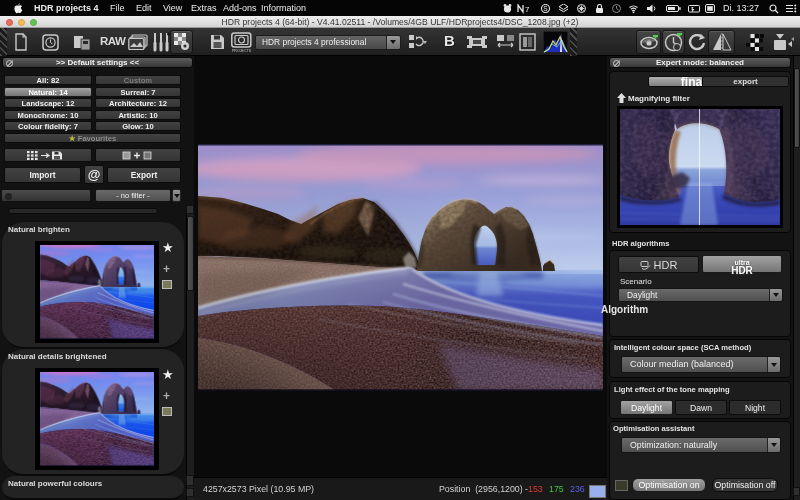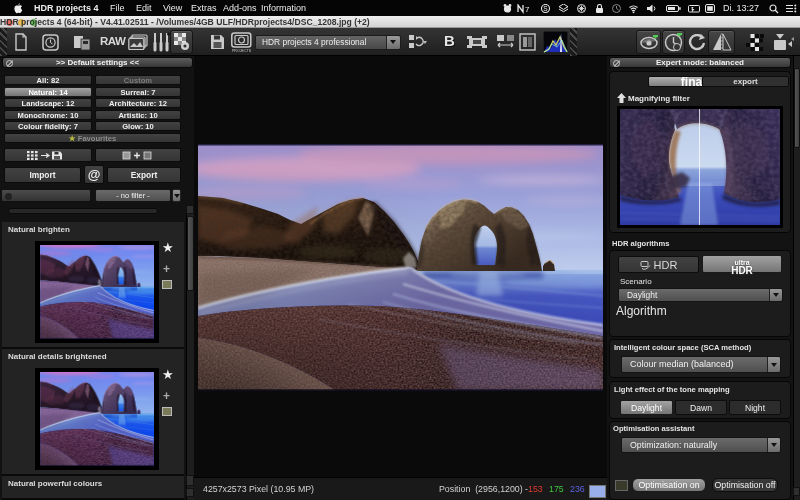--- a/index.html
+++ b/index.html
@@ -3,21 +3,21 @@
 *{margin:0;padding:0;box-sizing:border-box;}
 html,body{width:800px;height:500px;overflow:hidden;background:#000;font-family:"Liberation Sans",sans-serif;-webkit-font-smoothing:antialiased;}
 .abs{position:absolute;}
 #stage{position:relative;width:800px;height:500px;}
 
 #menubar{left:0;top:0;width:800px;height:16px;background:#050505;color:#ededed;font-size:9px;}
 #menubar span{position:absolute;top:3px;white-space:nowrap;}
 
 #titlebar{left:0;top:16px;width:800px;height:12px;background:linear-gradient(#efefef,#d3d3d3);border-bottom:1px solid #9a9a9a;}
 .tl{position:absolute;top:3px;width:7px;height:7px;border-radius:50%;}
-#title-text{position:absolute;top:1px;width:100%;font-size:8.6px;color:#343434;font-weight:bold;}
+#title-text{position:absolute;top:1px;width:100%;text-align:center;font-size:8.6px;color:#343434;}
 
 #toolbar{left:0;top:28px;width:800px;height:28px;background:linear-gradient(#343434,#1f1f1f);border-bottom:1px solid #000;}
 .hatch{position:absolute;top:0;height:28px;width:7px;background:repeating-linear-gradient(45deg,#4a4a4a 0 2px,#1a1a1a 2px 5px);}
 .tbtn{position:absolute;border-radius:3px;}
 .tbtn.pressed{background:linear-gradient(#464646,#2e2e2e);border:1px solid #151515;box-shadow:inset 0 1px 0 #5a5a5a;}
 .ticon{position:absolute;}
 #tb-dd{position:absolute;left:255px;top:35px;width:146px;height:15px;background:linear-gradient(#646464,#484848);border:1px solid #1c1c1c;border-radius:2px;color:#ececec;font-size:8.4px;line-height:13px;padding-left:6px;}
 #tb-dd .arr{position:absolute;right:0;top:0;width:14px;height:13px;background:linear-gradient(#9a9a9a,#6e6e6e);border-left:1px solid #222;border-radius:0 2px 2px 0;}
 .darr{width:0;height:0;border-left:3.5px solid transparent;border-right:3.5px solid transparent;border-top:4px solid #111;position:absolute;left:3px;top:5px;}
 
@@ -26,21 +26,21 @@
 #rpanel{left:607px;top:56px;width:193px;height:444px;background:#131313;}
 .phead{position:absolute;height:11px;background:linear-gradient(#5d5d5d,#373737);border:1px solid #080808;border-radius:3px;color:#f2f2f2;font-size:8px;font-weight:bold;text-align:center;line-height:10px;}
 .phead .pic{position:absolute;left:3px;top:1.5px;width:7px;height:7px;border:1px solid #c9c9c9;border-radius:50%;}
 .phead .pic::after{content:"";position:absolute;left:-1px;top:2.5px;width:8px;height:1px;background:#c9c9c9;transform:rotate(-45deg);}
 .btn{position:absolute;background:linear-gradient(#424242,#353535);border:1px solid #0c0c0c;border-radius:2px;color:#f0f0f0;font-size:7.6px;font-weight:bold;text-align:center;}
 .btn.sel{background:linear-gradient(#a2a2a2,#757575);border-color:#1a1a1a;color:#fff;}
 .btn.dim{color:#7d7d7d;}
 .lab{position:absolute;color:#e4e4e4;font-size:7.6px;font-weight:bold;white-space:nowrap;}
 .dd{position:absolute;background:linear-gradient(#6b6b6b,#4f4f4f);border:1px solid #141414;border-radius:2px;color:#f0f0f0;}
 .dd .arr{position:absolute;right:0;top:0;width:13px;bottom:0;background:linear-gradient(#999,#6c6c6c);border-left:1px solid #222;border-radius:0 2px 2px 0;}
-.card{position:absolute;left:2px;width:182px;background:#232323;border-bottom:2px solid #0a0a0a;}
+.card{position:absolute;left:2px;width:182px;background:#232323;border-bottom:2px solid #0a0a0a;border-radius:22px;}
 .thumbf{position:absolute;background:#000;}
 .sb{position:absolute;background:#1e1e1e;border-left:1px solid #000;}
 .sbthumb{position:absolute;background:linear-gradient(90deg,#555,#3e3e3e);border-radius:2px;border:1px solid #111;}
 .sbbtn{position:absolute;background:#2f2f2f;border:1px solid #111;}
 .sect{position:absolute;left:609px;width:182px;background:#1c1c1c;border:1px solid #060606;border-radius:4px;}
 
 #status{left:194px;top:477px;width:413px;height:23px;background:#191919;border-top:1px solid #020202;color:#d2d2d2;font-size:8.8px;text-align:right;}
 </style></head><body>
 <div id="stage">
 <svg width="0" height="0" style="position:absolute">
@@ -734,21 +734,21 @@
 <div class="sect" style="top:250px;height:87px"></div>
 <div class="btn" style="left:618px;top:256px;width:81px;height:17px;font-size:11px;line-height:16px;font-weight:normal;color:#d8d8d8"><svg width="11" height="9" viewBox="0 0 11 9" style="vertical-align:-1px">
         <rect x="1" y="0.5" width="7" height="5" rx="1" fill="none" stroke="#c8c8c8" stroke-width="1"></rect>
         <path d="M2,7.5 q3.5,2.5 8,-3" stroke="#c8c8c8" fill="none" stroke-width="1"></path>
       </svg> HDR</div>
 <div class="btn sel" style="left:702px;top:255px;width:80px;height:18px;font-size:10px;line-height:7.5px;padding-top:2px;text-shadow:0 1px 2px #333"><span style="font-size:7px">ultra</span><br>HDR</div>
 <div class="lab" style="left:620px;top:277px;font-weight:normal;font-size:8px">Scenario</div>
 <div class="dd" style="left:618px;top:288px;width:165px;height:14px;font-size:8.4px;line-height:12px;padding-left:8px">Daylight<div class="arr">
         <div class="darr" style="left:2.5px;top:4.0px"></div>
       </div></div>
-<div class="lab" style="left:616px;top:304px;font-weight:normal;font-size:12px">Algorithm</div>
+<div class="lab" style="left:601px;top:304px;font-weight:bold;font-size:10px">Algorithm</div>
 <div class="sect" style="top:339px;height:39px"></div>
 <div class="lab" style="left:614px;top:343px">Intelligent colour space (SCA method)</div>
 <div class="dd" style="left:621px;top:356px;width:160px;height:17px;font-size:9px;line-height:15px;padding-left:8px">Colour median (balanced)<div class="arr">
         <div class="darr" style="left:2.5px;top:5.5px"></div>
       </div></div>
 <div class="sect" style="top:381px;height:38px"></div>
 <div class="lab" style="left:614px;top:385px">Light effect of the tone mapping</div>
 <div class="btn sel" style="left:620px;top:400px;width:53px;height:15px;font-size:8.6px;line-height:14px;font-weight:normal">Daylight</div>
 <div class="btn" style="left:675px;top:400px;width:52px;height:15px;font-size:8.6px;line-height:14px;font-weight:normal;background:#2c2c2c">Dawn</div>
 <div class="btn" style="left:729px;top:400px;width:52px;height:15px;font-size:8.6px;line-height:14px;font-weight:normal;background:#2c2c2c">Night</div>

